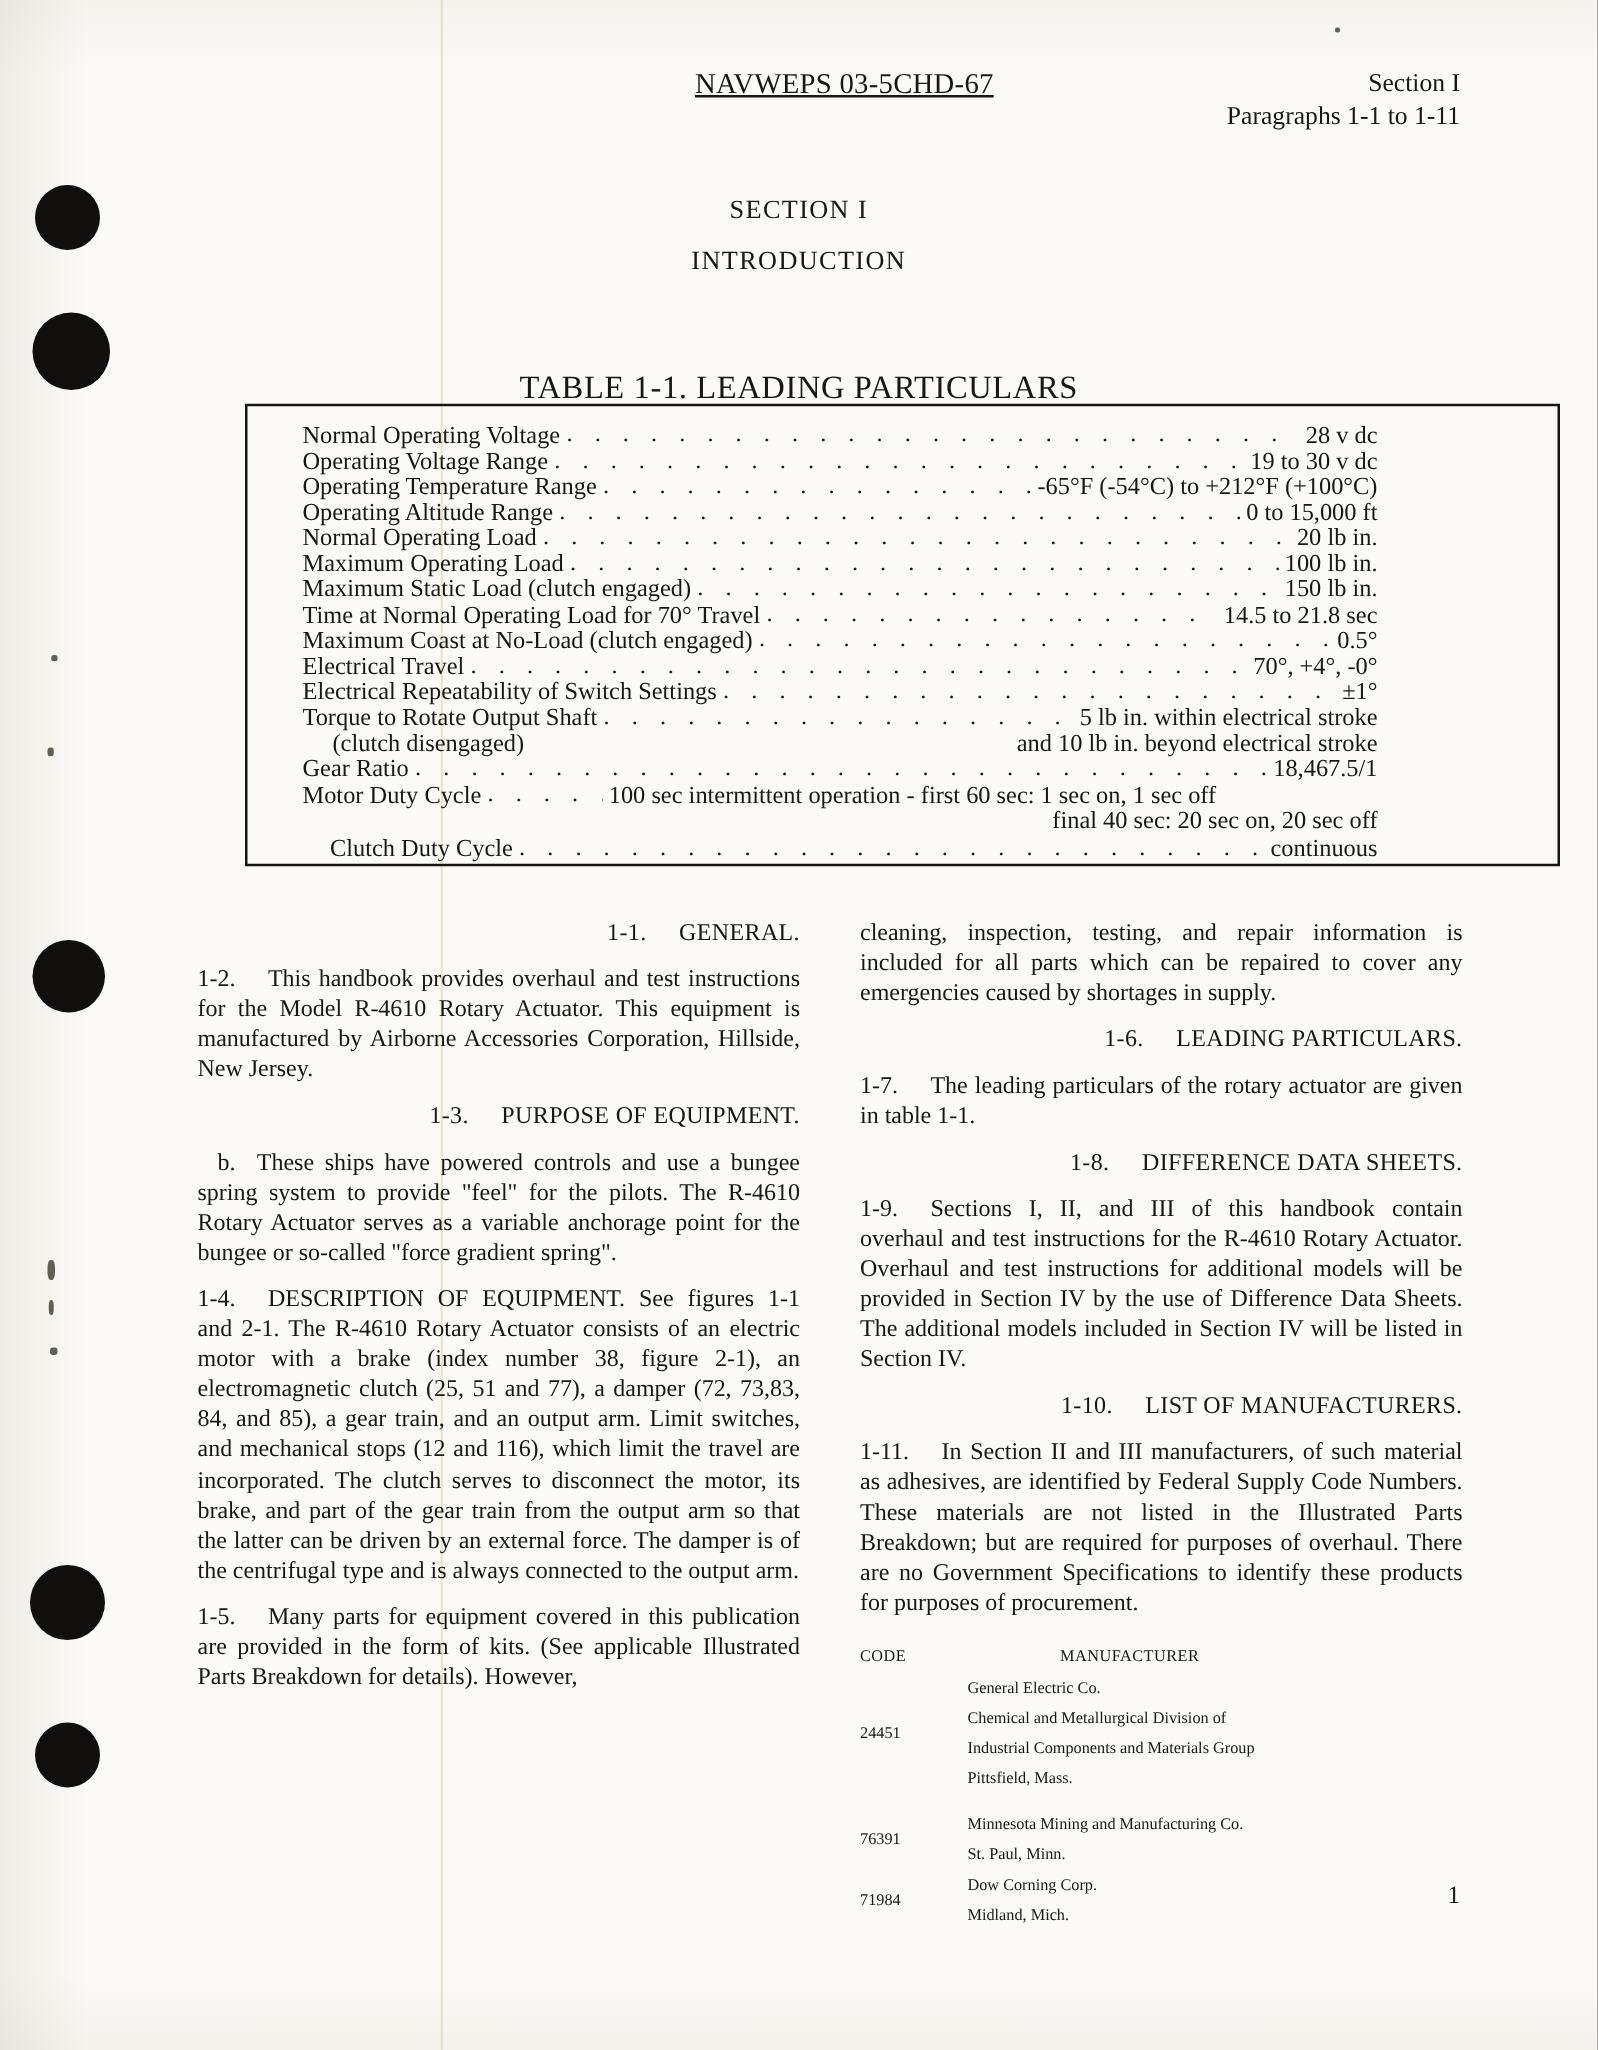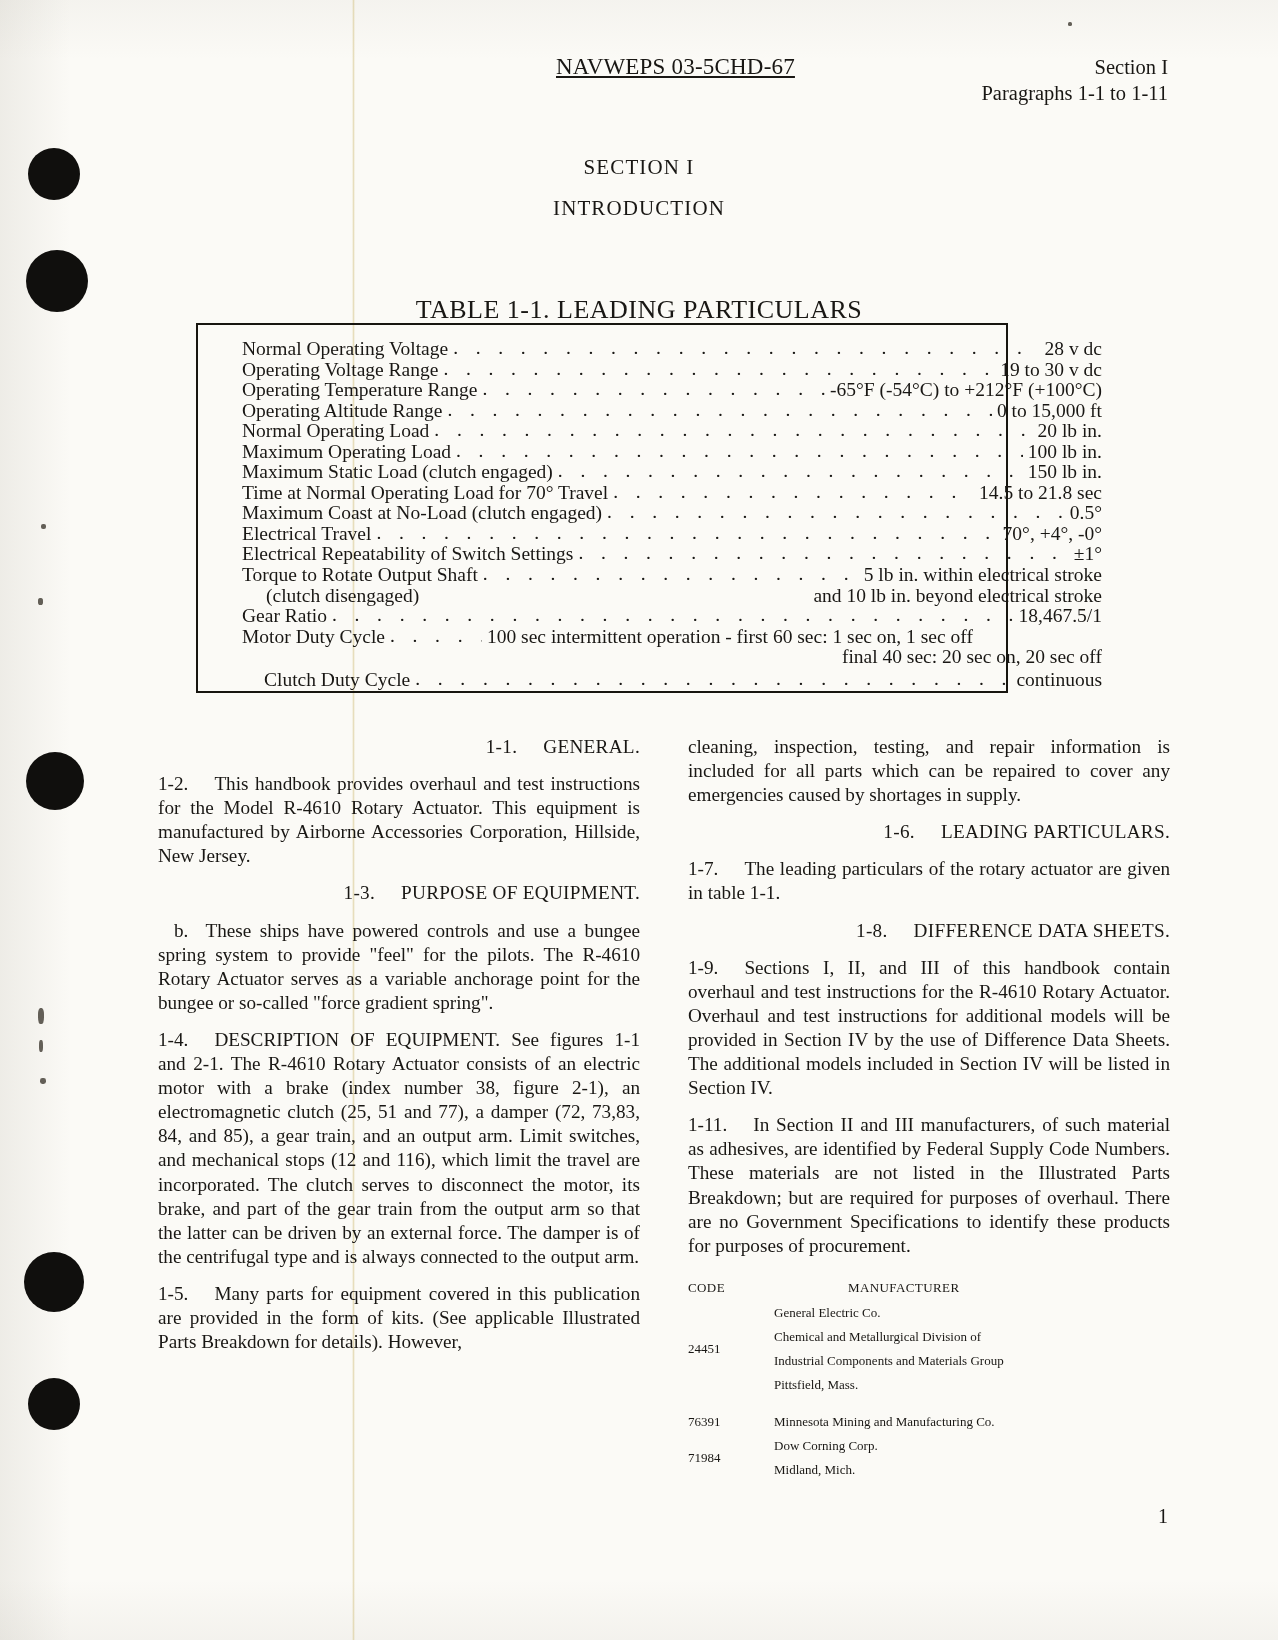--- a/index.html
+++ b/index.html
@@ -103,21 +103,21 @@
     text-align: center;
     font-size: 26px;
     letter-spacing: .5px;
   }
 
   
   .particulars-box {
     position: absolute;
     left: 196px;
     top: 323px;
-    width: 812px;
+    width: 1052px;
     height: 370px;
     border: 2.5px solid #17150f;
     box-sizing: border-box;
     background: transparent;
   }
   .particulars-inner {
     position: absolute;
     left: 44px;
     top: 14px;
     width: 860px;
@@ -386,20 +386,23 @@
     </p>
 
     <p class="head">
       <span class="para-num">1-8.</span><span class="num-gap"></span><span>DIFFERENCE DATA SHEETS.</span>
     </p>
 
     <p>
       <span class="para-num">1-9.</span><span class="num-gap"></span><span>Sections I, II, and III of this handbook contain overhaul and test instructions for the R-4610 Rotary Actuator.  Overhaul and test instructions for additional models will be provided in Section IV by the use of Difference Data Sheets.  The additional models included in Section IV will be listed in Section IV.</span>
     </p>
 
+    <p class="head">
+      <span class="para-num">1-10.</span><span class="num-gap"></span><span>LIST OF MANUFACTURERS.</span>
+    </p>
 
     <p>
       <span class="para-num">1-11.</span><span class="num-gap"></span><span>In Section II and III manufacturers, of such material as adhesives, are identified by Federal Supply Code Numbers.  These materials are not listed in the Illustrated Parts Breakdown; but are required for purposes of overhaul.  There are no Government Specifications to identify these products for purposes of procurement.</span>
     </p>
 
     <div class="mfr-table">
       <div class="mfr-headrow">
         <span class="mh-code">CODE</span>
         <span class="mh-name">MANUFACTURER</span>
       </div>
@@ -411,20 +414,21 @@
           <div>Chemical and Metallurgical Division of</div>
           <div>Industrial Components and Materials Group</div>
           <div>Pittsfield, Mass.</div>
         </span>
       </div>
 
       <div class="mfr-entry spaced">
         <span class="mfr-code">76391</span>
         <span class="mfr-lines">
           <div>Minnesota Mining and Manufacturing Co.</div>
+          <div>St. Paul, Minn.</div>
         </span>
       </div>
 
       <div class="mfr-entry">
         <span class="mfr-code">71984</span>
         <span class="mfr-lines">
           <div>Dow Corning Corp.</div>
           <div>Midland, Mich.</div>
         </span>
       </div>

